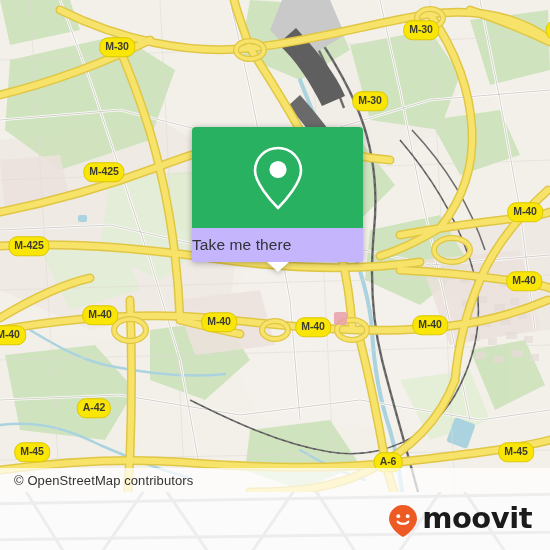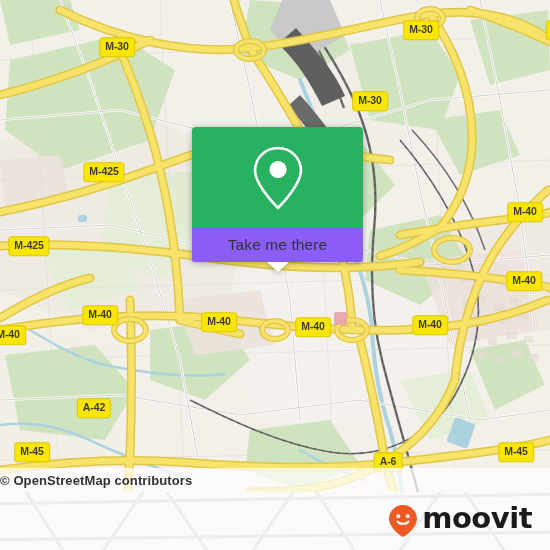--- a/index.html
+++ b/index.html
@@ -36,21 +36,21 @@
     top: 0;
     display: block;
   }
 
   
   .shield {
     position: absolute;
     box-sizing: border-box;
     background: #f9e506;
     border: 1.5px solid #dcc800;
-    border-radius: 3px;
+    border-radius: 9px;
     color: #3d3d2f;
     font-family: "Liberation Sans", sans-serif;
     font-size: 10.5px;
     font-weight: bold;
     line-height: 1;
     padding: 3px 5px 4px 5px;
     white-space: nowrap;
     letter-spacing: -0.1px;
     transform: translate(-50%, -50%);
     text-align: center;
@@ -60,21 +60,21 @@
   .osm-attrib {
     position: absolute;
     left: 0;
     bottom: 0;
     width: 100%;
     height: 24px;
     background: rgba(255,255,255,0.72);
     display: flex;
     align-items: center;
     box-sizing: border-box;
-    font-weight: bold;
+    padding-left: 14px;
   }
   .osm-attrib span {
     font-family: "Liberation Sans", sans-serif;
     font-size: 13px;
     color: #333333;
     letter-spacing: 0.1px;
   }
 
   
   .popup {
@@ -87,25 +87,24 @@
   .popup-body {
     background: #27b161;
     border-top-left-radius: 4px;
     border-top-right-radius: 4px;
     height: 101px;
     display: flex;
     align-items: center;
     justify-content: center;
   }
   .popup-footer {
-    background: #8b5cf6;
+    background: #c4b5fd;
     height: 34px;
     display: flex;
     align-items: center;
-    justify-content: center;
     border-bottom-left-radius: 2px;
     border-bottom-right-radius: 2px;
     position: relative;
   }
   .popup-footer span {
     font-family: "Liberation Sans", sans-serif;
     font-size: 15.5px;
     color: #2f3337;
     letter-spacing: 0.1px;
   }

